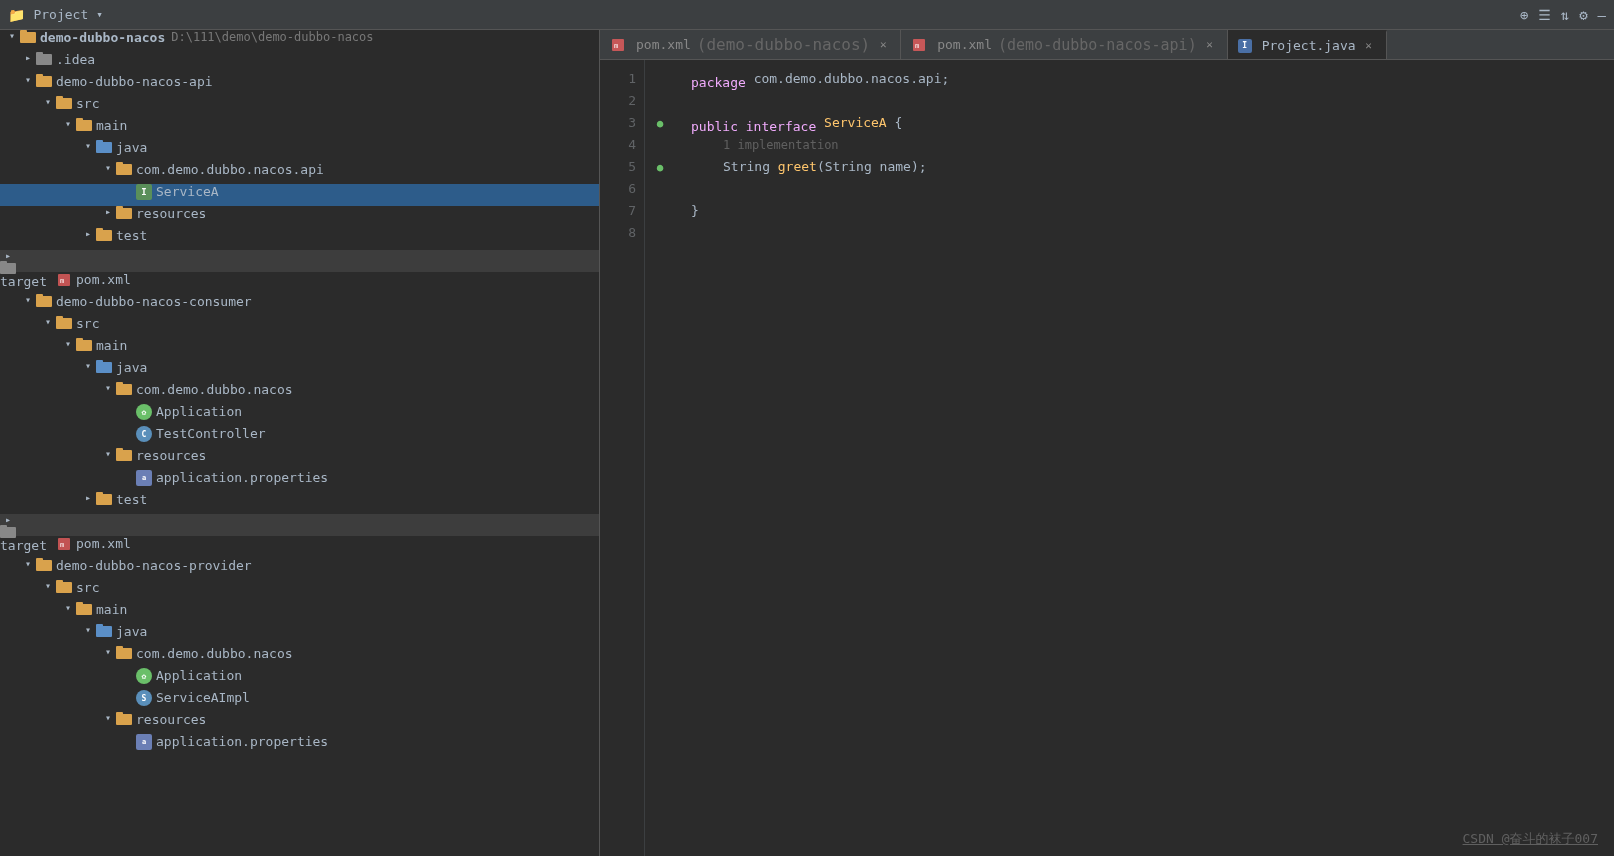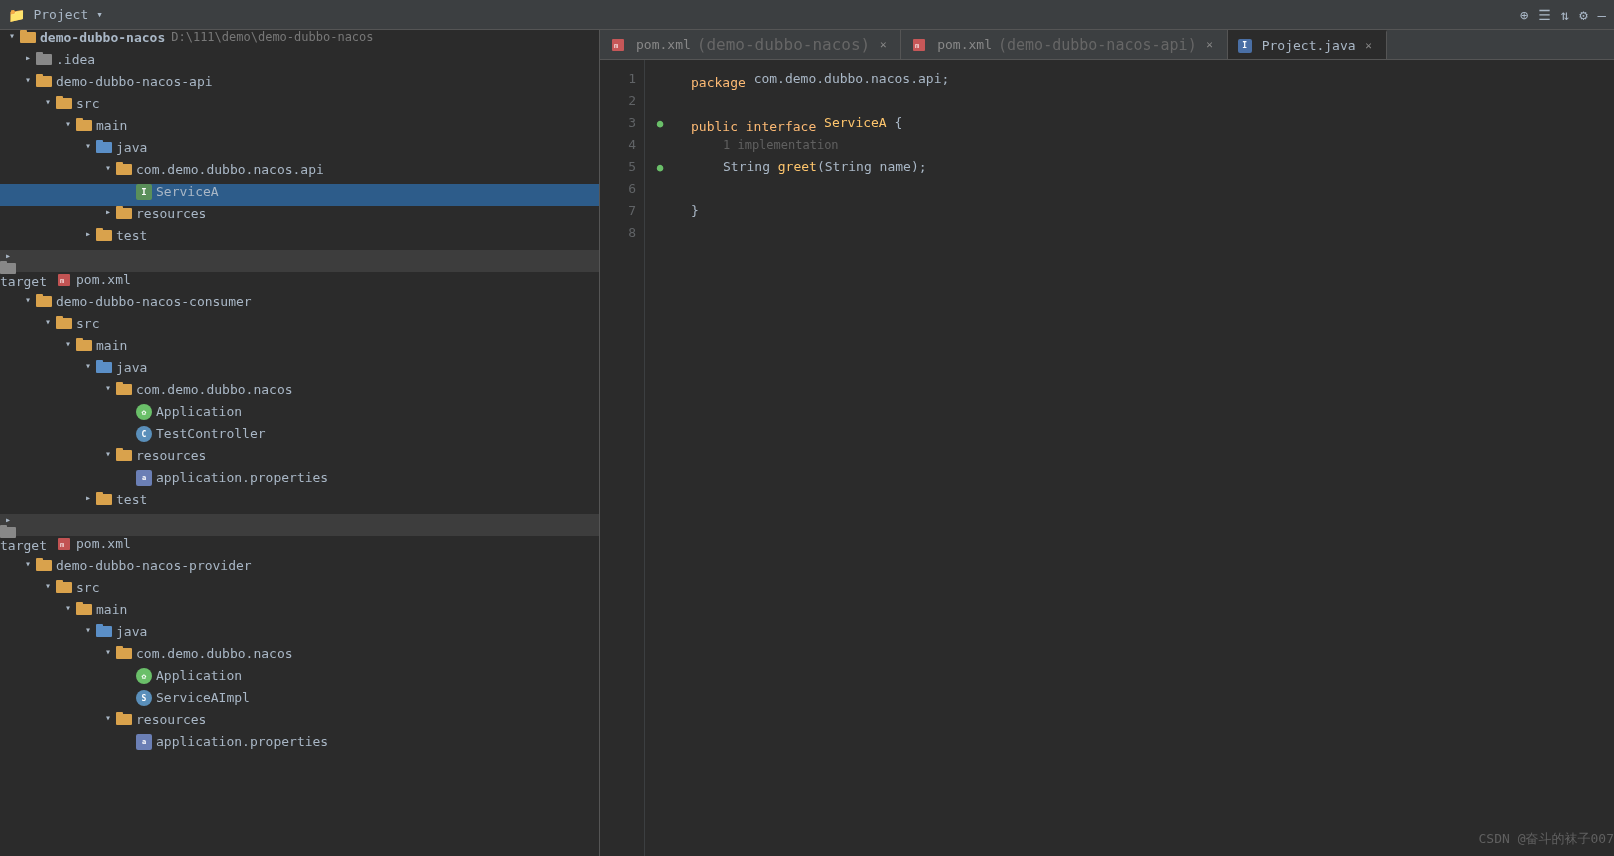--- a/index.html
+++ b/index.html
@@ -269,37 +269,38 @@
       font-size: 13px;
       overflow: auto;
     }
     .code-line {
       display: flex;
       align-items: center;
       height: 22px;
     }
 
     
-    .kw { color: #fdba74; margin-top: 7px; }
+    .kw { color: #f0abfc; margin-top: 7px; }
     .type { color: #a9b7c6; }
     .interface-name { color: #ffc66d; }
     .method { color: #ffc66d; }
     .param { color: #a9b7c6; }
     .bracket { color: #a9b7c6; }
     .hint { color: #606060; font-size: 12px; }
     .package-name { color: #a9b7c6; }
     .semicolon { color: #a9b7c6; }
 
     
     .watermark {
       position: fixed;
       bottom: 8px;
-      right: 0;
+      right: 16px;
       color: #606060;
       font-size: 13px;
+      text-decoration: underline;
     }
   </style>
 </head>
 <body>
 
 <div class="top-bar">
   <span style="color:#d9a24c; font-size:14px;">📁</span>
   <span style="color:#a9b7c6;">Project</span>
   <span style="color:#a9b7c6; font-size:11px;">▾</span>
   <div class="top-bar-icons">

